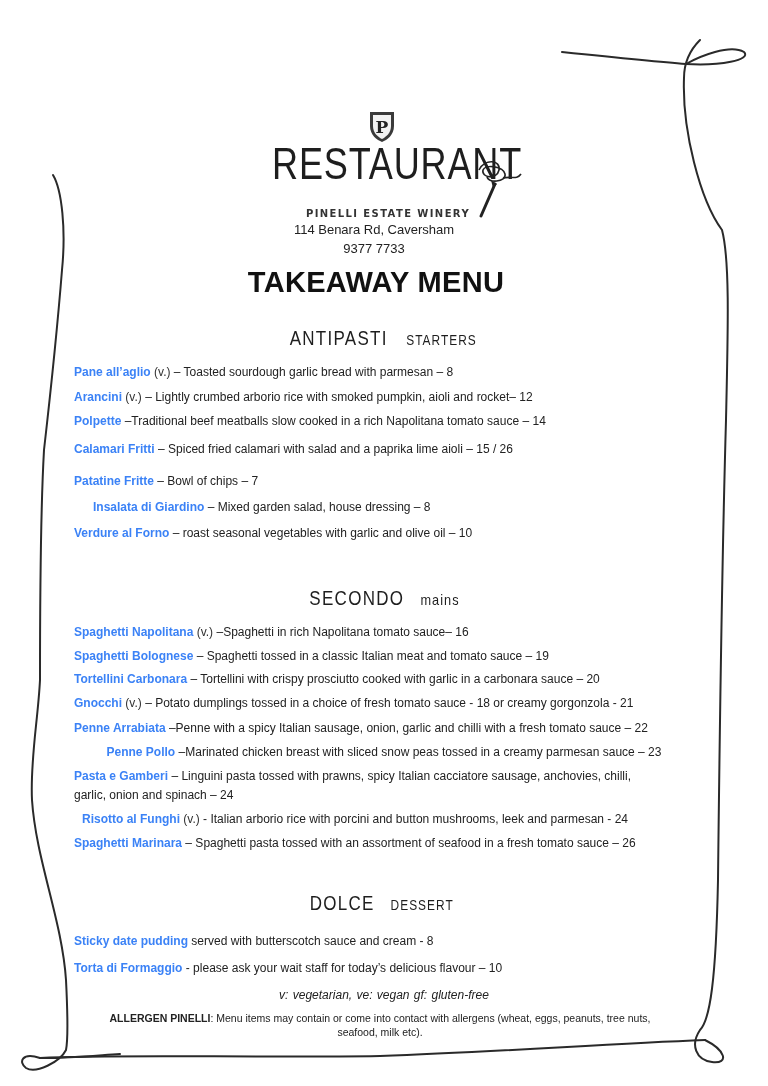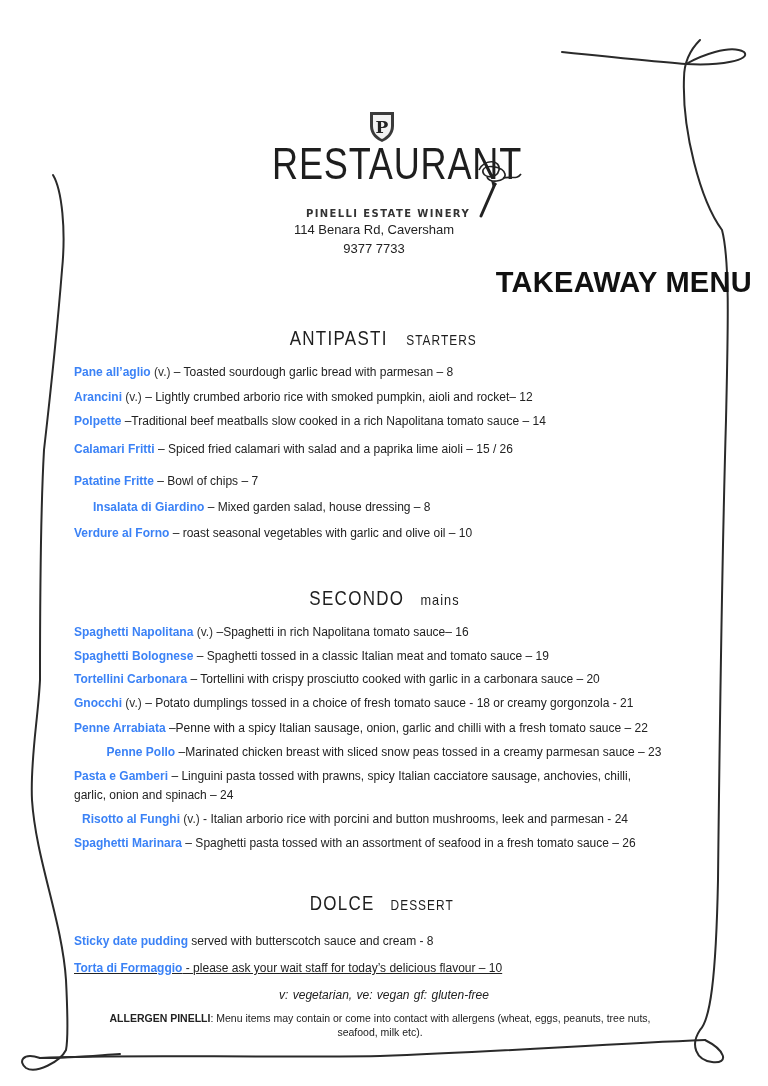--- a/index.html
+++ b/index.html
@@ -19,21 +19,21 @@
       font-family: "DejaVu Sans", sans-serif; font-size: 10px; letter-spacing: 1.4px;
       color: #333; font-weight: 600; text-align: center;
     }
     .fork { position: absolute; left: 473px; top: 150px; width: 50px; height: 70px; }
 
     .address { position: absolute; left: 0; width: 708px; text-align: center; font-family: "Liberation Sans", sans-serif; font-size: 13px; color: #222; padding-left: 40px; }
     .address.line1 { top: 222px; }
     .address.line2 { top: 241px; }
 
     .menu-title {
-      position: absolute; left: 0; top: 266px; width: 752px; text-align: right;
+      position: absolute; left: 0; top: 266px; width: 752px; text-align: center;
       font-family: "Liberation Sans", sans-serif; font-weight: 700; font-size: 29px; color: #111; letter-spacing: 0.3px;
     }
 
     .section-head {
       position: absolute; left: 0; width: 764px; text-align: center; color: #1e1e1e;
       font-family: "Liberation Sans", sans-serif;
     }
     .section-head .big { font-size: 20px; letter-spacing: 1.5px; display: inline-block; transform: scaleX(0.85); }
     .section-head .small { font-size: 14px; letter-spacing: 1.2px; display: inline-block; transform: scaleX(0.85); text-transform: uppercase; }
     .section-head .lower { text-transform: lowercase; font-size: 15px; }
@@ -121,16 +121,16 @@
 <div class="item" style="top:767px;"><b>Pasta e Gamberi</b><span class="veg"></span><span> – Linguini pasta tossed with prawns, spicy Italian cacciatore sausage, anchovies, chilli,</span><br><span>garlic, onion and spinach – 24</span></div>
 <div class="item" style="top:810px;padding-left:8px;"><b>Risotto al Funghi</b><span class="veg"> (v.)</span><span> - Italian arborio rice with porcini and button mushrooms, leek and parmesan - 24</span></div>
 <div class="item" style="top:834px;"><b>Spaghetti Marinara</b><span class="veg"></span><span> – Spaghetti pasta tossed with an assortment of seafood in a fresh tomato sauce – 26</span></div>
 
 <div class="section-head" style="top:892px;">
   <span class="big">DOLCE</span>
   <span class="small">DESSERT</span>
 </div>
 
 <div class="item" style="top:932px;"><b>Sticky date pudding</b><span class="veg"></span><span> served with butterscotch sauce and cream - 8</span></div>
-<div class="item" style="top:959px;text-decoration:underline;"><b>Torta di Formaggio</b><span class="veg"></span><span> - please ask your wait staff for today’s delicious flavour – 10</span></div>
+<div class="item" style="top:959px;"><b>Torta di Formaggio</b><span class="veg"></span><span> - please ask your wait staff for today’s delicious flavour – 10</span></div>
 
 <div class="legend">v: vegetarian,   ve: vegan    gf: gluten-free</div>
 <div class="allergen"><b>ALLERGEN PINELLI</b><span>: Menu items may contain or come into contact with allergens (wheat, eggs, peanuts, tree nuts, seafood, milk etc).</span></div>
 
 </body></html>

